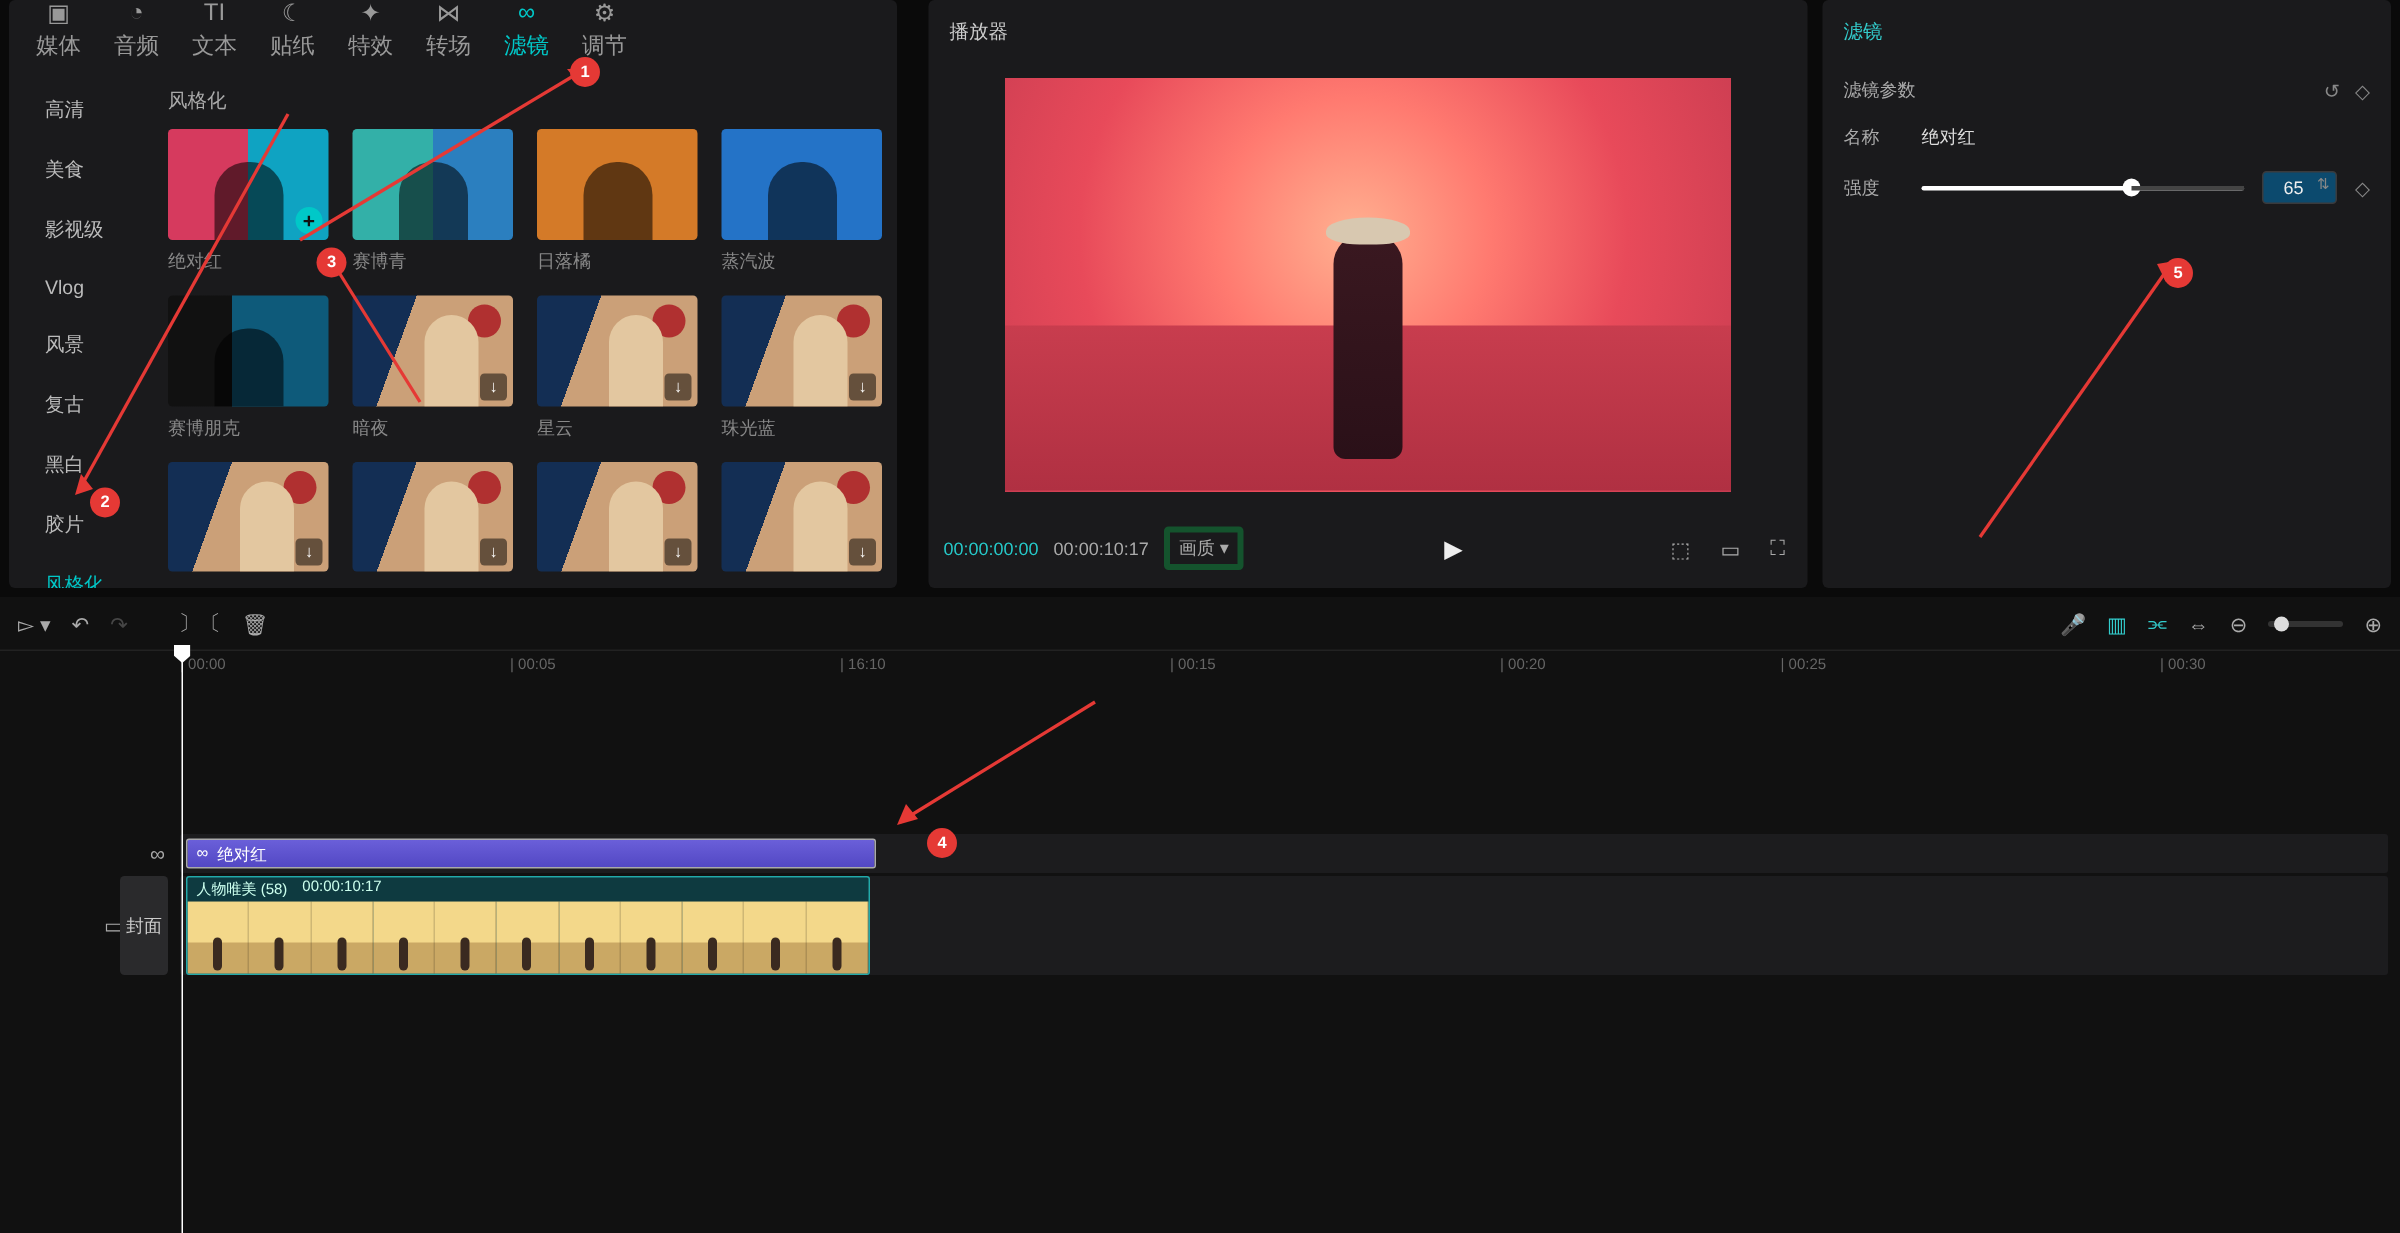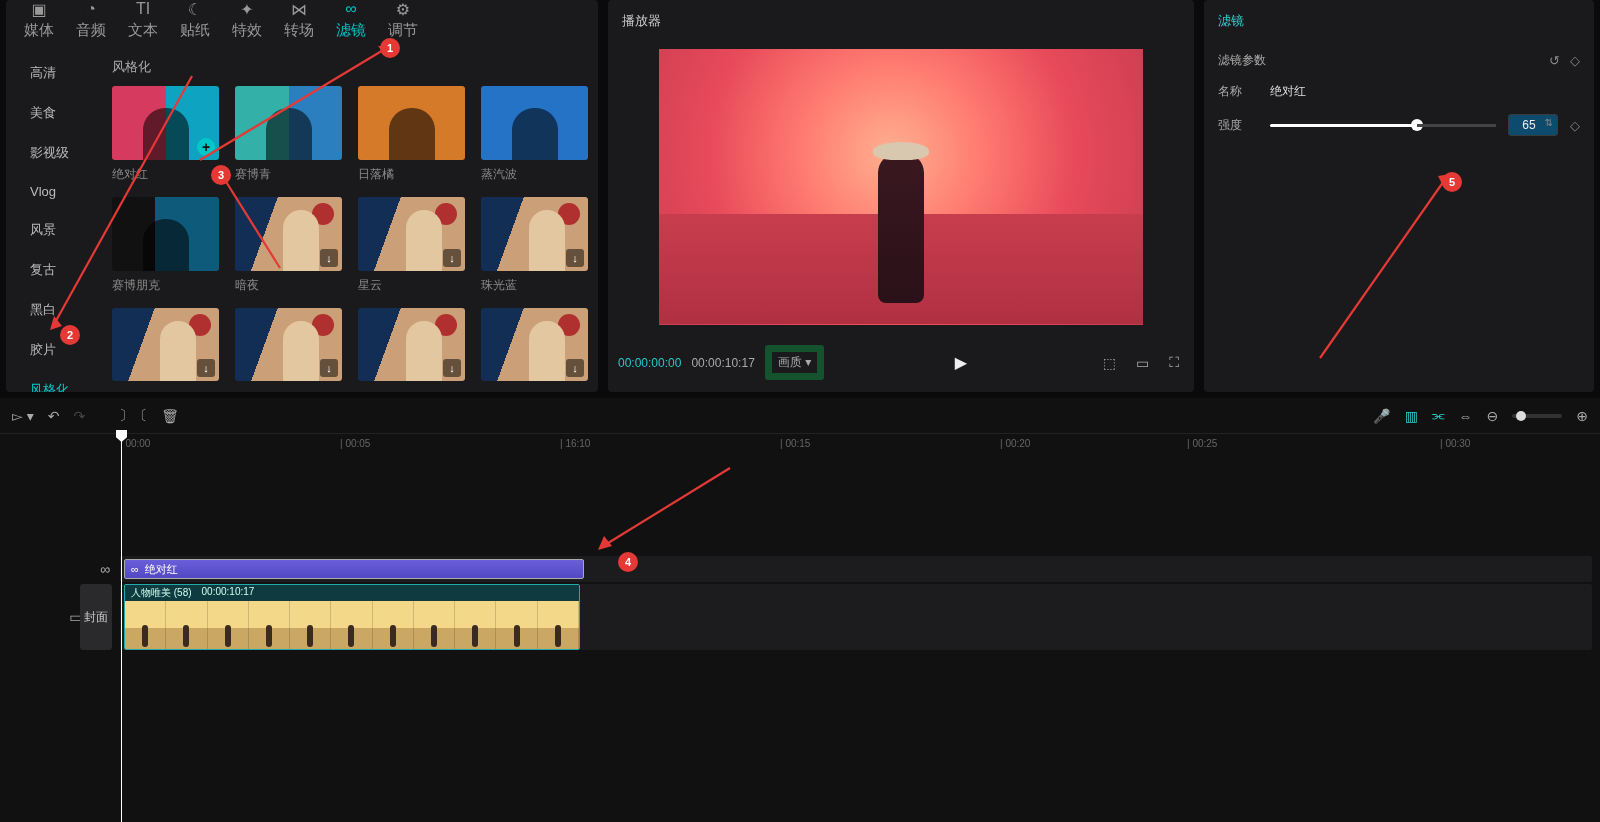--- a/index.html
+++ b/index.html
@@ -36,31 +36,31 @@
 .cyan { background:linear-gradient(90deg,#33b0a8 50%,#2b7fbf 50%); }
 .orng { background:#d47a28; }
 .blue { background:#2473c7; }
 .dark { background:linear-gradient(90deg,#111 40%,#0e5a7a 40%); }
 .flesh { background:linear-gradient(110deg,#132e54 32%,#cba078 32%); }
 .flesh::after{ background:rgba(255,230,200,.0); }
 .flesh::before{ content:""; position:absolute; right:8px; top:6px; width:22px; height:22px; background:#b03030; border-radius:50%; }
 .person { position:absolute; left:45%; bottom:0; width:36px; height:82%; background:#e3c7a0; border-radius:18px 18px 0 0; }
 
 
-.player { width:586px; display:flex; flex-direction:column; padding:6px 10px 8px; }
+.player { width:586px; display:flex; flex-direction:column; padding:6px 10px 8px;margin-left:11px; }
 .player-head { color:#ccc; font-size:13px; padding:6px 4px 2px; }
 .viewport { flex:1; display:flex; align-items:center; justify-content:center; position:relative; }
 .frame { width:484px; height:276px; background:radial-gradient(circle at 48% 38%, #ffb090 0%, #ff7a70 30%, #e84a5a 60%, #c63b50 100%); position:relative; overflow:hidden; }
 .horizon { position:absolute; left:0; right:0; top:60%; height:40%; background:linear-gradient(#c83d4e,#b03042); }
 .woman { position:absolute; left:50%; top:38%; transform:translateX(-50%); width:46px; height:150px; background:linear-gradient(#3a1820,#2a1018); border-radius:20px 20px 8px 8px; }
 .hat { position:absolute; left:50%; top:34%; transform:translateX(-50%); width:56px; height:18px; background:#d8c8b0; border-radius:50% 50% 40% 40%; }
 .controls { display:flex; align-items:center; gap:10px; padding:4px 0; }
 .time-a { color:#26c9c9; font-size:12px; }
 .time-b { color:#aaa; font-size:12px; }
-.quality { color:#aaa; font-size:12px; padding:2px 6px; border:7px solid #14532d; border-radius:3px; }
+.quality { color:#aaa; font-size:12px; padding:2px 6px; border:4px solid #14532d; border-radius:3px; }
 .spacer { flex:1; }
 .icon-btn { color:#aaa; font-size:14px; cursor:pointer; padding:3px 5px; }
 .play-btn { color:#eee; font-size:16px; }
 
 
 .inspector { flex:1; padding:8px 14px 14px; display:flex; flex-direction:column; gap:14px; position:relative; }
 .insp-title { color:#33cccc; font-size:13px; padding:4px 0 8px; border-bottom:none; }
 .insp-row { display:flex; align-items:center; gap:12px; }
 .insp-label { color:#aaa; width:40px; font-size:12px; }
 .insp-val { color:#ddd; font-size:12px; }

